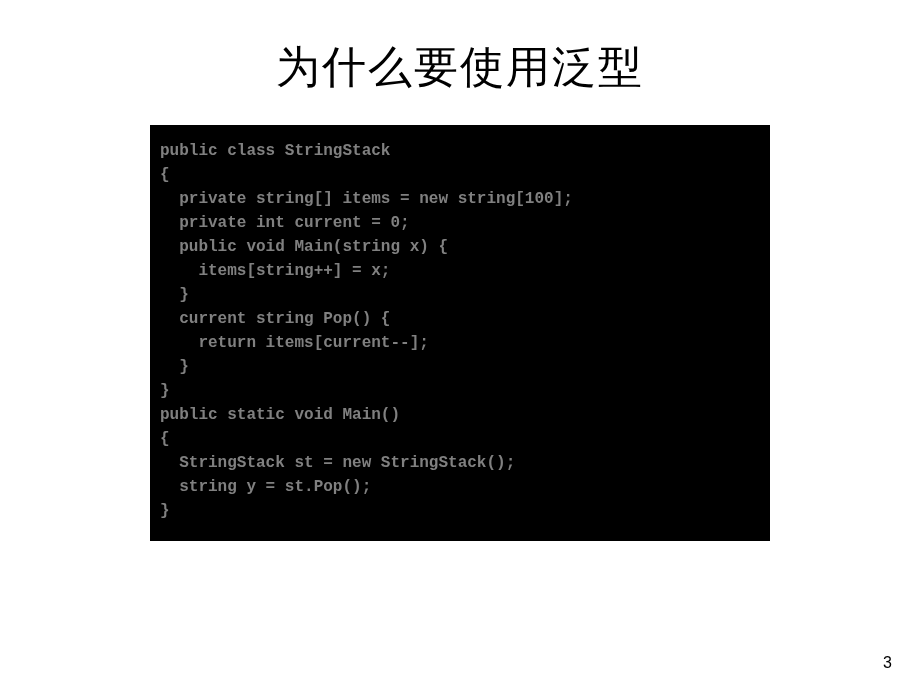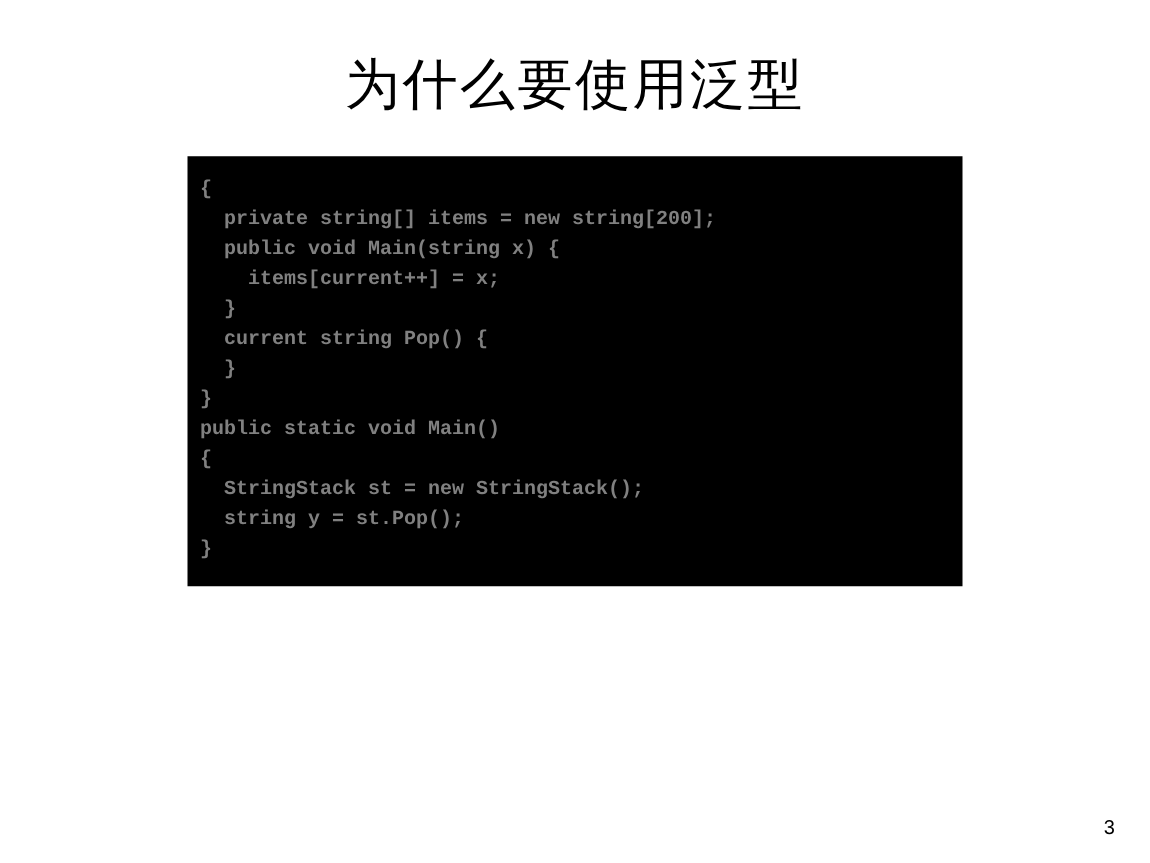--- a/index.html
+++ b/index.html
@@ -50,26 +50,29 @@
       color: #000000;
       font-family: Arial, sans-serif;
     }
   </style>
 </head>
 <body>
 
 <div class="slide">
   <h1 class="title">为什么要使用泛型</h1>
   <div class="code-block">
+    <div class="code-line">public class StringStack</div>
     <div class="code-line">{</div>
-    <div class="code-line">  private string[] items = new string[200];</div>
+    <div class="code-line">  private string[] items = new string[100];</div>
+    <div class="code-line">  private int current = 0;</div>
     <div class="code-line">  public void Main(string x) {</div>
-    <div class="code-line">    items[current++] = x;</div>
+    <div class="code-line">    items[string++] = x;</div>
     <div class="code-line">  }</div>
     <div class="code-line">  current string Pop() {</div>
+    <div class="code-line">    return items[current--];</div>
     <div class="code-line">  }</div>
     <div class="code-line">}</div>
     <div class="code-line"></div>
     <div class="code-line">public static void Main()</div>
     <div class="code-line">{</div>
     <div class="code-line">  StringStack st = new StringStack();</div>
     <div class="code-line">  string y = st.Pop();</div>
     <div class="code-line">}</div>
   </div>
 </div>

